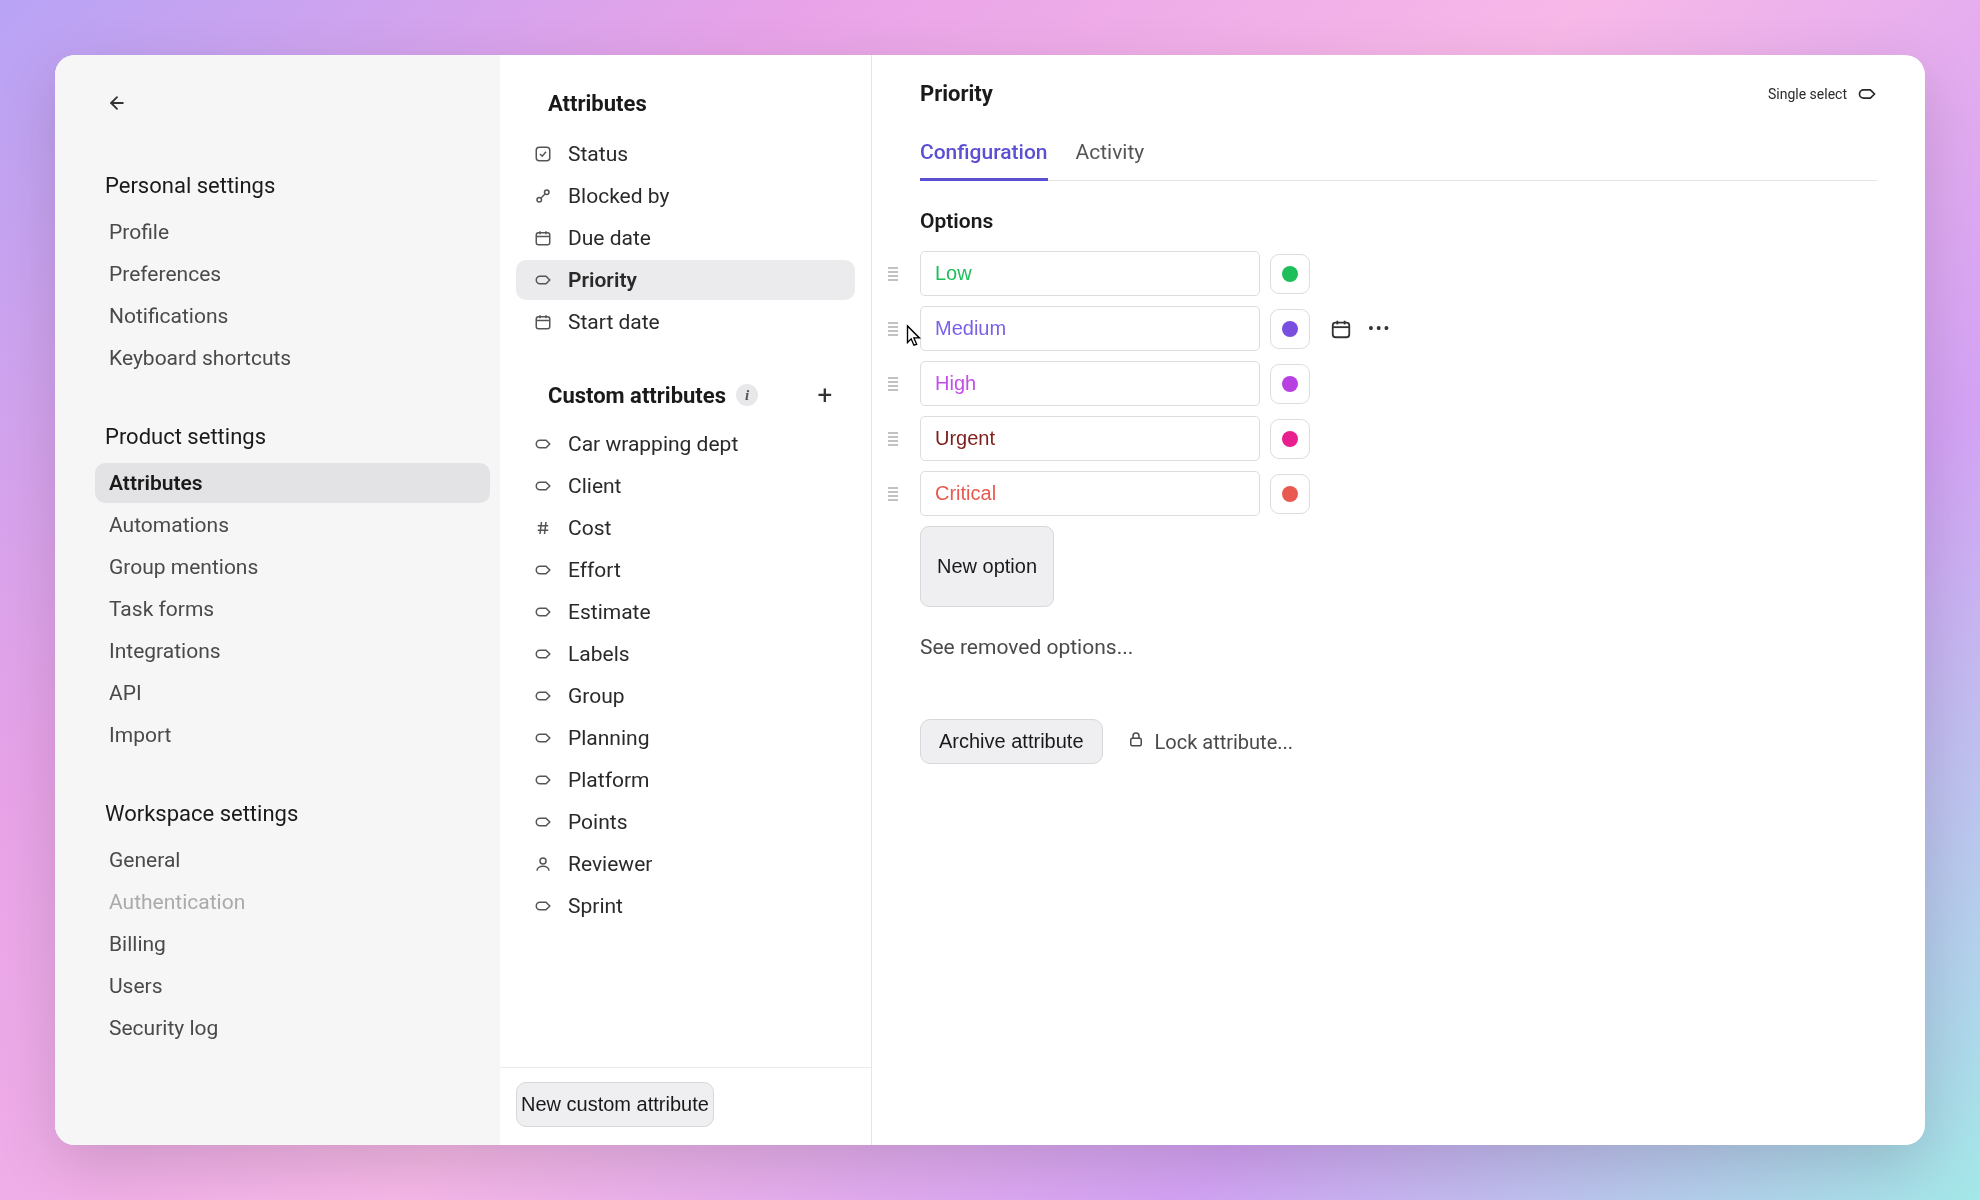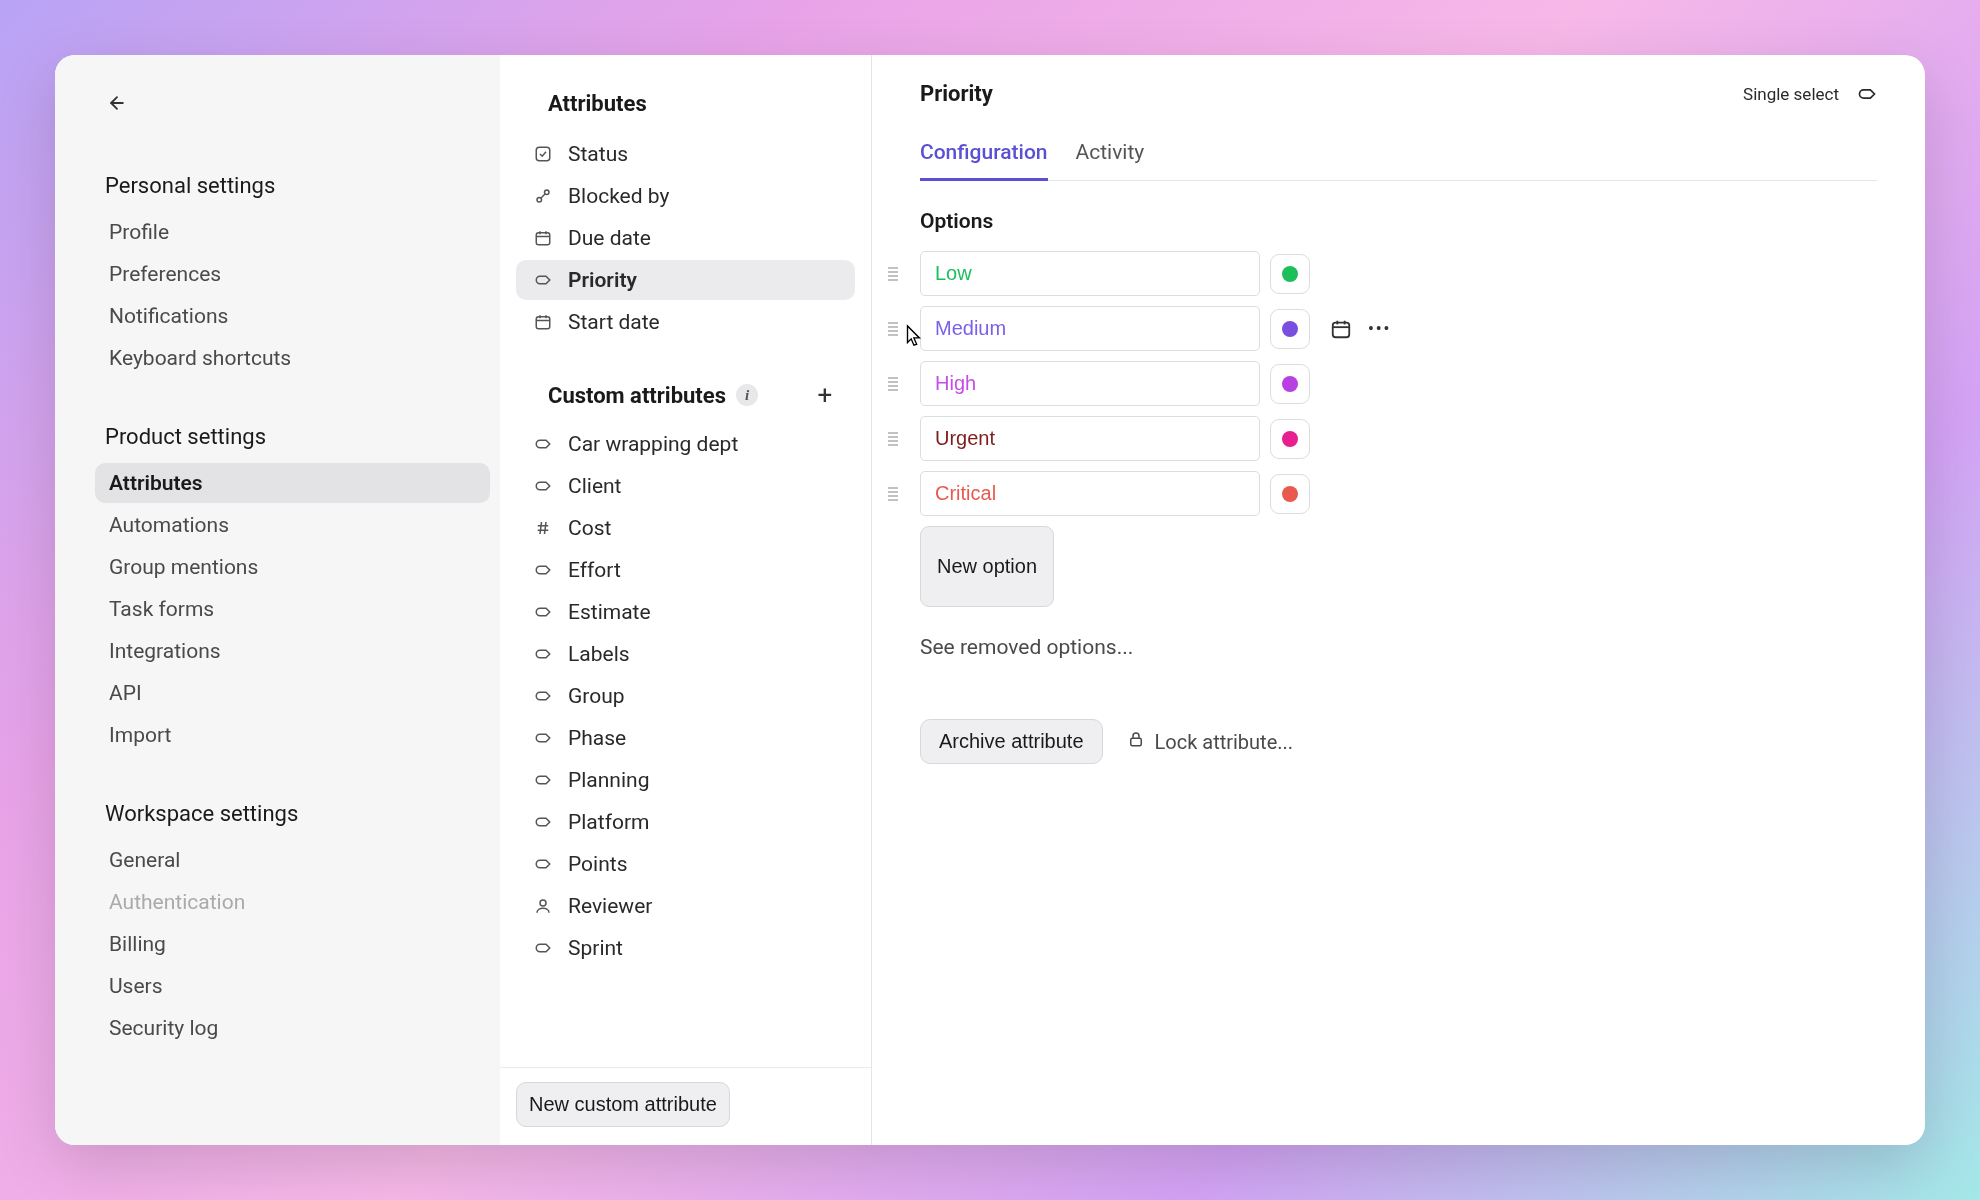--- a/index.html
+++ b/index.html
@@ -112,21 +112,21 @@
     display: flex; align-items: center; justify-content: center;
     font-style: italic; font-family: serif;
     font-size: 15px; color: #555; font-weight: 700;
   }
   .plus-btn { font-size: 26px; color: #333; cursor: pointer; width: 28px; text-align: center; }
   .middle-footer {
     padding: 14px 16px 18px 16px;
     border-top: 1px solid #eaeaec;
   }
   .new-attr-btn {
-    padding: 10px 12px;
+    padding: 10px 4px;
     background: #efeff1;
     border: 1px solid #d8d8dc;
     border-radius: 10px;
     font-size: 20px;
     font-weight: 500;
     cursor: pointer;
     color: #1a1a1a;
   }
 
   
@@ -138,22 +138,22 @@
   .detail-header {
     display: flex;
     align-items: center;
     justify-content: space-between;
     margin-bottom: 24px;
   }
   .detail-title {
     font-size: 22px; font-weight: 700; color: #1a1a1a;
   }
   .detail-type {
-    display: flex; align-items: center; gap: 18px;
-    font-size: 17px; color: #2a2a2a;
+    display: flex; align-items: center; gap: 10px;
+    font-size: 14px; color: #2a2a2a;
   }
   .tabs {
     display: flex; gap: 28px;
     border-bottom: 1px solid #e5e5e8;
     margin-bottom: 28px;
   }
   .tab {
     padding: 10px 0 16px 0;
     font-size: 21px;
     color: #555;
@@ -411,28 +411,20 @@
           </span>
         <span>Labels</span>
       </div>
       <div class="attr-row">
         <span class="attr-icon">
             <svg width="18" height="18" viewBox="0 0 24 24" fill="none" stroke="currentColor" stroke-width="2">
               <path d="M3 12 a5 5 0 0 1 5-5 h8 l5 5 -5 5 h-8 a5 5 0 0 1 -5-5 z"></path>
             </svg>
           </span>
         <span>Group</span>
-      </div>
-      <div class="attr-row">
-        <span class="attr-icon">
-            <svg width="18" height="18" viewBox="0 0 24 24" fill="none" stroke="currentColor" stroke-width="2">
-              <path d="M3 12 a5 5 0 0 1 5-5 h8 l5 5 -5 5 h-8 a5 5 0 0 1 -5-5 z"></path>
-            </svg>
-          </span>
-        <span>Phase</span>
       </div>
       <div class="attr-row">
         <span class="attr-icon">
             <svg width="18" height="18" viewBox="0 0 24 24" fill="none" stroke="currentColor" stroke-width="2">
               <path d="M3 12 a5 5 0 0 1 5-5 h8 l5 5 -5 5 h-8 a5 5 0 0 1 -5-5 z"></path>
             </svg>
           </span>
         <span>Planning</span>
       </div>
       <div class="attr-row">

